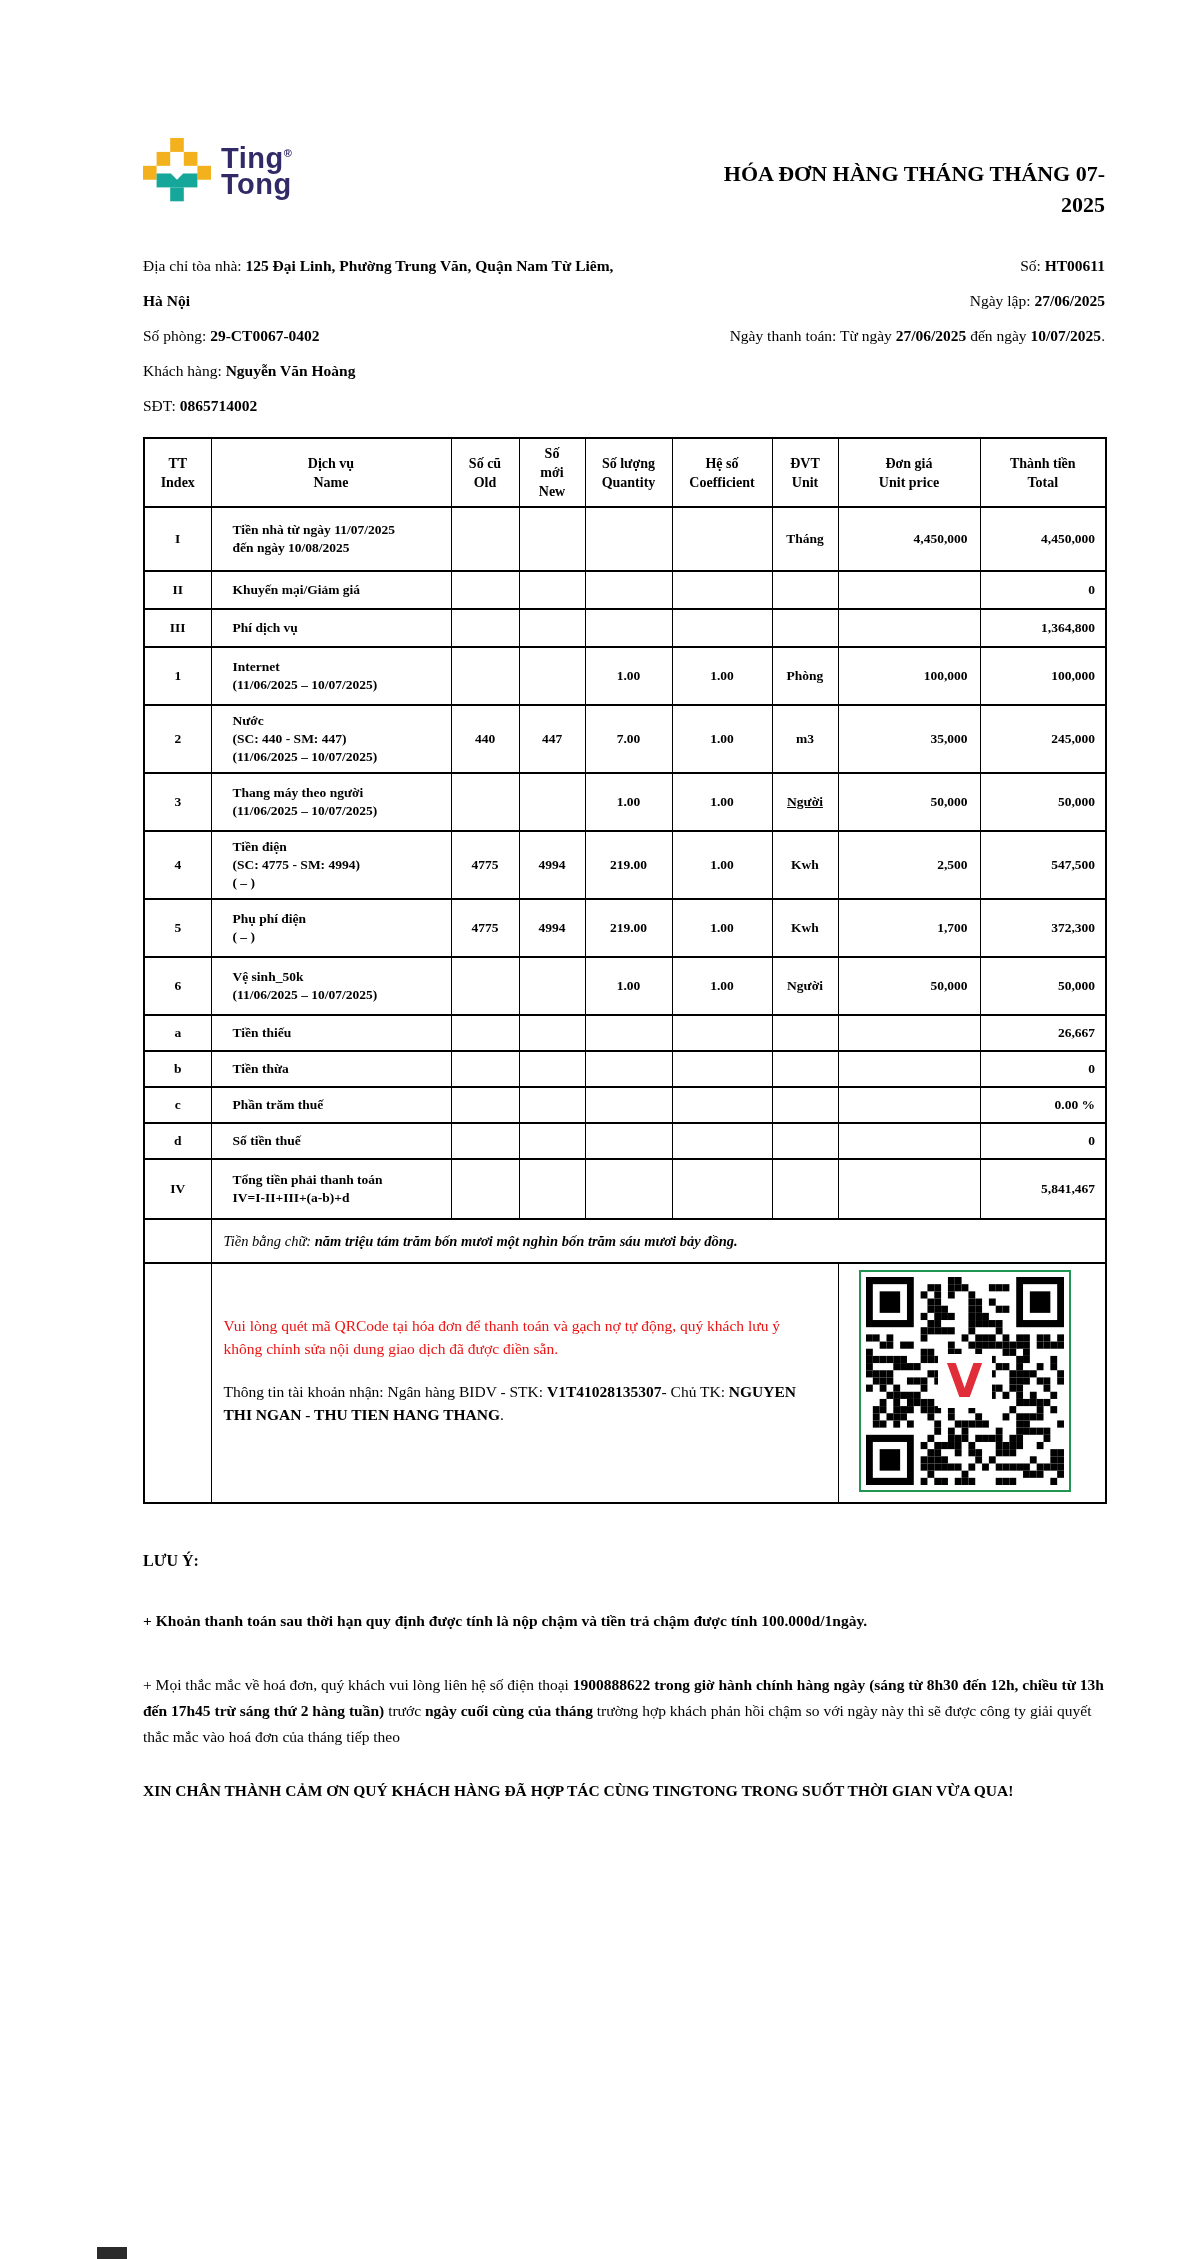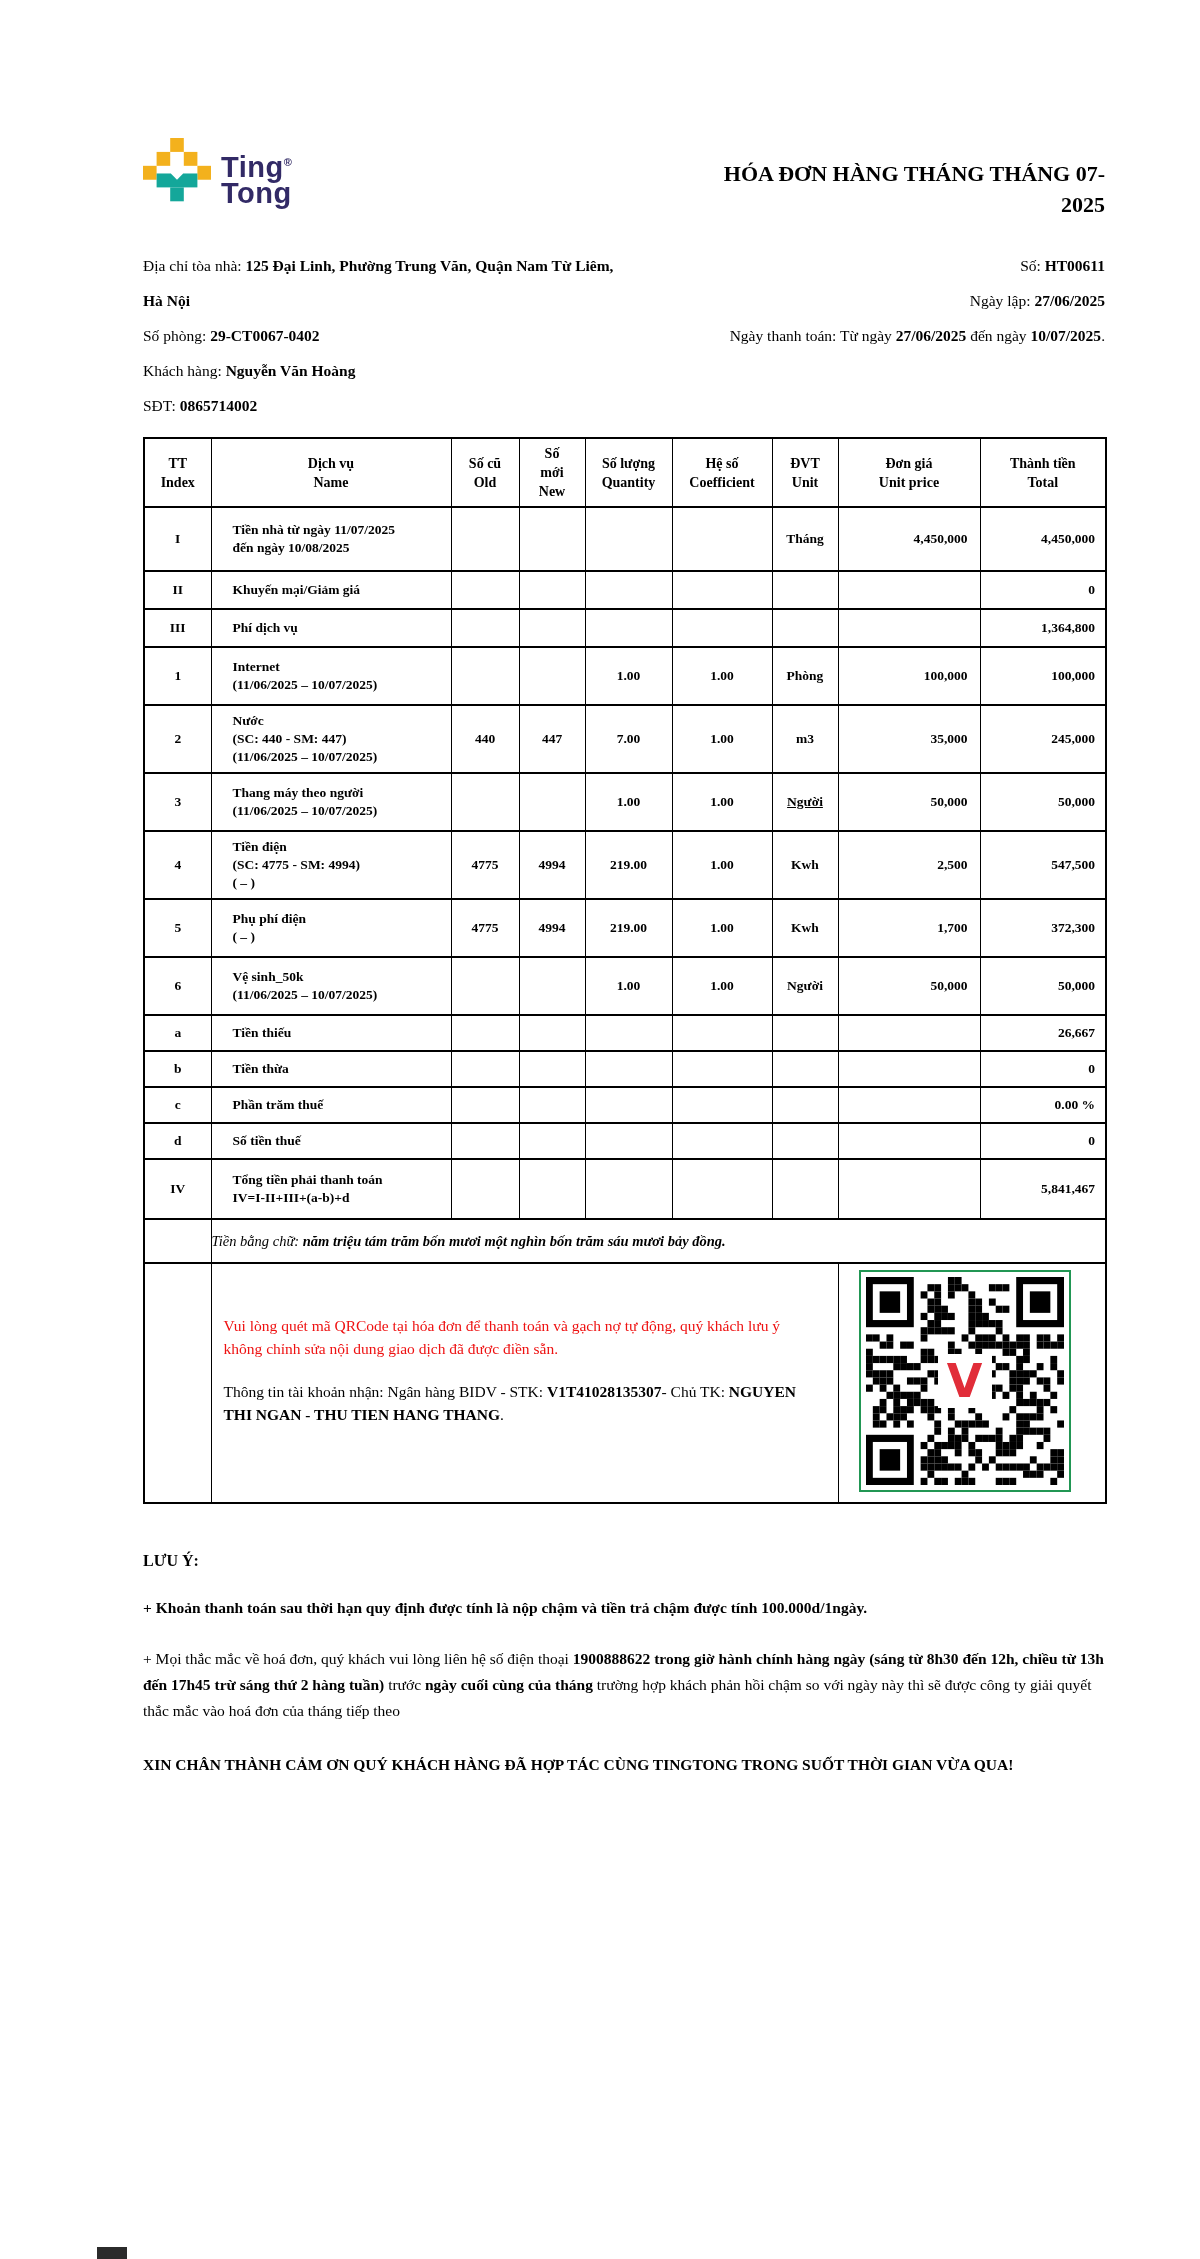--- a/index.html
+++ b/index.html
@@ -4,21 +4,21 @@
 <style>
   * { margin:0; padding:0; box-sizing:border-box; }
   html,body { background:#ffffff; }
   body { width:1200px; height:2259px; font-family:"Liberation Serif","DejaVu Serif",serif; color:#000; position:relative; }
   .page { width:1200px; height:2259px; padding:138px 95px 0 143px; position:relative; }
 
   
   .header { display:flex; justify-content:space-between; align-items:flex-start; }
   .logo { display:flex; gap:10px; align-items:flex-start; }
   .logo-icon svg { width:68px; height:64px; display:block; }
-  .logo-text { font-family:"Liberation Sans","DejaVu Sans",sans-serif; font-weight:bold; color:#322a66; font-size:29px; line-height:26px; letter-spacing:.5px; margin-top:11px; }
+  .logo-text { font-family:"Liberation Sans","DejaVu Sans",sans-serif; font-weight:bold; color:#322a66; font-size:29px; line-height:26px; letter-spacing:.5px; margin-top:2px; }
   .reg { font-size:11px; vertical-align:super; }
   .title { width:420px; text-align:right; font-weight:bold; font-size:22px; line-height:31px; margin-top:20px; }
 
   
   .info { display:flex; justify-content:space-between; margin-top:28px; font-size:15.5px; }
   .info .line { line-height:35px; }
   .info-left { width:478px; }
   .info-right { text-align:right; width:470px; }
 
   
@@ -31,36 +31,36 @@
   .c-name div:empty { display:none; }
   .c-old, .c-new, .c-qty, .c-coef, .c-unit { text-align:center; }
   .c-price { text-align:right; padding-right:12px; }
   .c-total { text-align:right; padding-right:10px; }
   span[data-underline="true"] { text-decoration:underline; }
 
   tr.h64 td { height:64px; } tr.h38 td { height:38px; } tr.h58 td { height:58px; }
   tr.h78 td { height:58px; } tr.h36 td { height:36px; } tr.h60 td { height:60px; }
 
   tr.words-row td { height:44px; }
-  .words-cell { font-weight:normal; font-style:italic; font-size:14.5px; text-align:left; padding-left:0; }
+  .words-cell { font-weight:normal; font-style:italic; font-size:14.5px; text-align:left; padding-left:12px; }
   .words-cell b { font-weight:bold; }
 
   tr.payment-row td { height:240px; }
   .payment-cell { vertical-align:top; text-align:left; font-weight:normal; font-size:15.5px; line-height:23px; padding:50px 28px 0 12px;margin-left:8px; }
   .qr-note { color:#ee1111; margin-bottom:20px; }
   .qr-cell { vertical-align:top; padding:6px 0 0 20px; }
   .qr-box { width:212px; height:222px; border:2px solid #219653; background:#fff; position:relative; padding:5px; }
   .qr-box svg { width:198px; height:208px; display:block; }
   .qr-center { position:absolute; top:50%; left:50%; transform:translate(-50%,-50%); width:54px; height:54px; background:#fff; display:flex; align-items:center; justify-content:center; }
   .qr-v { color:#e12d39; font-family:"DejaVu Sans","Liberation Sans",sans-serif; font-weight:bold; font-size:46px; line-height:1; }
 
   
   .notes { margin-top:48px; width:962px; font-size:15.5px; }
   .notes-heading { font-weight:bold; font-size:16px; }
-  .note { margin-top:25px; line-height:26px; }
+  .note { margin-top:38px; line-height:26px; }
   .note-bold, .note b { font-weight:bold; }
   .thanks { margin-top:26px; line-height:29px; font-weight:bold; }
 
   .page-edge { position:absolute; left:97px; bottom:0; width:30px; height:12px; background:#2b2b2b; }
 </style>
 </head>
 <body>
 
 <div class="page">
 

